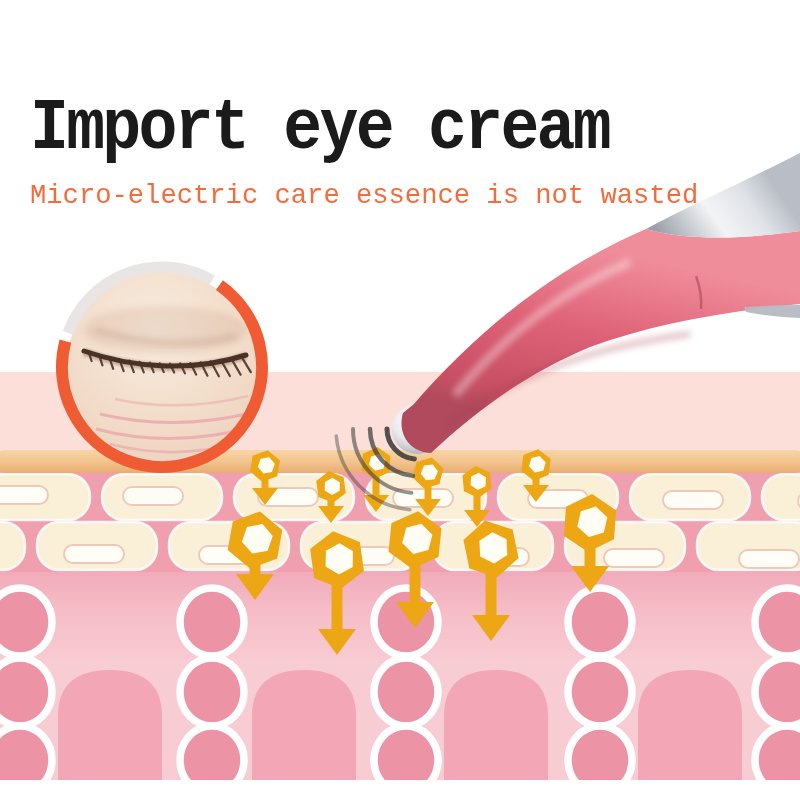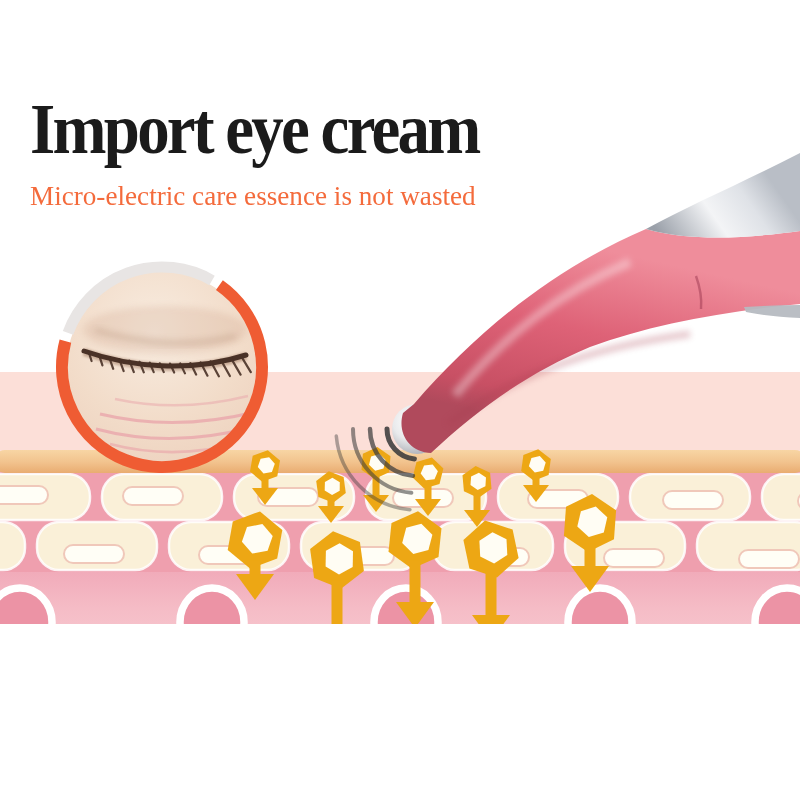--- a/index.html
+++ b/index.html
@@ -1,17 +1,17 @@
 <!DOCTYPE html>
 <html style="--c-title: #1b1b1b; --c-subtitle: #f46b3c; --c-ring_orange: #ef5c33; --c-ring_light: #e8e5e4; --c-epidermis: #fcdfd8; --c-stratum: #f2c38e; --c-stratum_hi: #f8d5a4; --c-stratum_lo: #e8aa6e; --c-cell_bg: #ef9fae; --c-cell_cream: #faf0d8; --c-pill: #fffef6; --c-pill_edge: #f0c8ba; --c-dermis_top: #f1abba; --c-dermis_light: #f8ccd3; --c-bump: #f3a6b5; --c-node_fill: #ec93a5; --c-node_ring: #ffffff; --c-gold: #eda714; --c-gold_hole: #fffdf4; --c-device_pink_hi: #ef8d9b; --c-device_pink: #de6277; --c-device_pink_dark: #c85064; --c-silver_hi: #f3f4f6; --c-silver: #b9bec6; --c-silver_dark: #9aa0a9; --c-wave: #3b3b3b; --c-skin_hi: #f8ece0; --c-skin: #eed3c0; --c-lash: #4a3227; --c-wrinkle: #eaa9ad;"><head>
 <meta charset="utf-8">
 <style>
   html,body{margin:0;padding:0;background:#ffffff;}
-  #stage{position:relative;width:800px;height:624px;overflow:hidden;background:#ffffff;
-         font-family:Liberation Serif, serif;}
+  #stage{position:relative;width:800px;height:780px;overflow:hidden;background:#ffffff;
+         font-family:Liberation Mono, monospace;}
   #headline{position:absolute;left:30px;top:92px;font-size:72px;font-weight:bold;
             color:var(--c-title,#1b1b1b);letter-spacing:-3px;white-space:nowrap;
             transform:scaleX(.90);transform-origin:left top;line-height:1.05;}
   #subheadline{position:absolute;left:30px;top:180px;font-size:28px;font-weight:400;
             color:var(--c-subtitle,#f46b3c);letter-spacing:0;white-space:nowrap;
             transform:scaleX(.97);transform-origin:left top;}
   svg{position:absolute;left:0;top:0;}
 </style>
 </head>
 <body>

